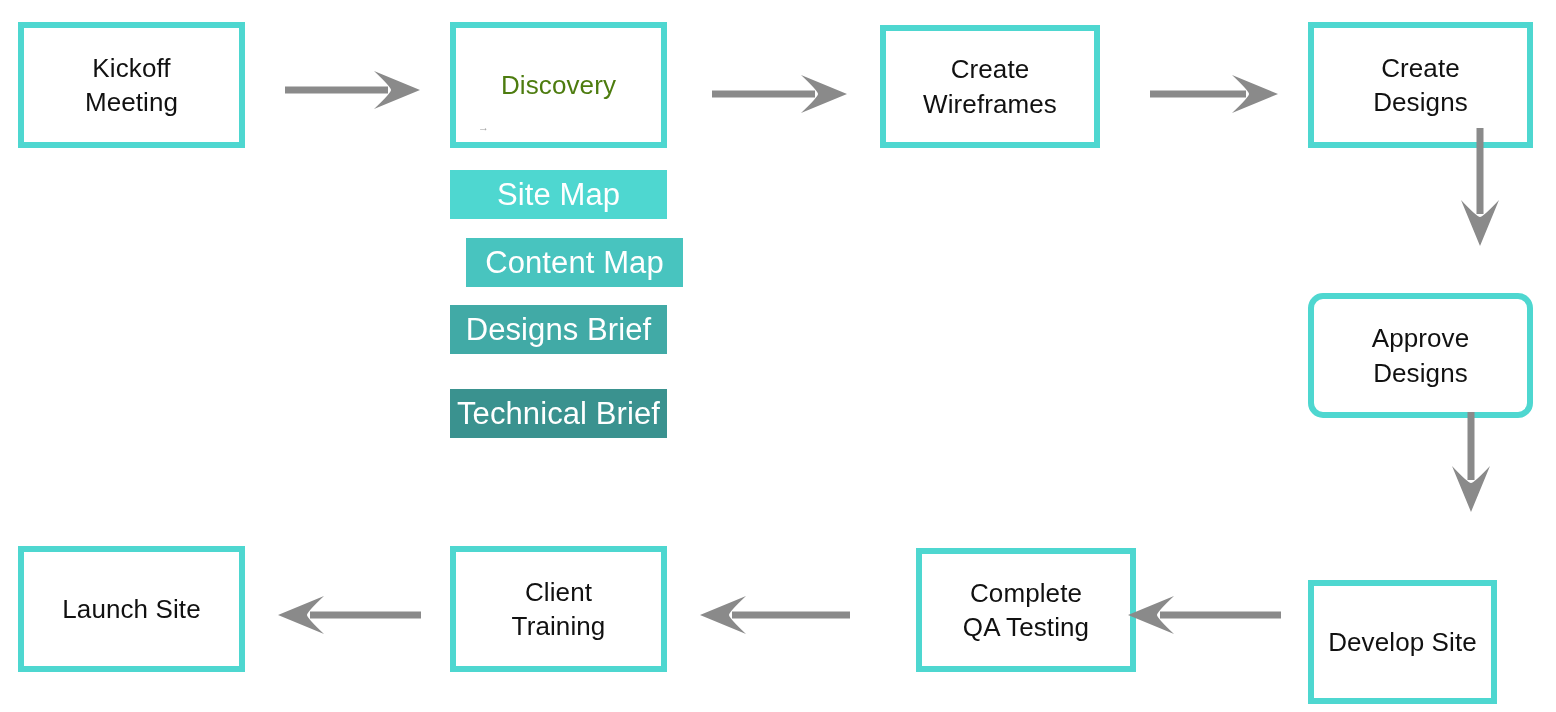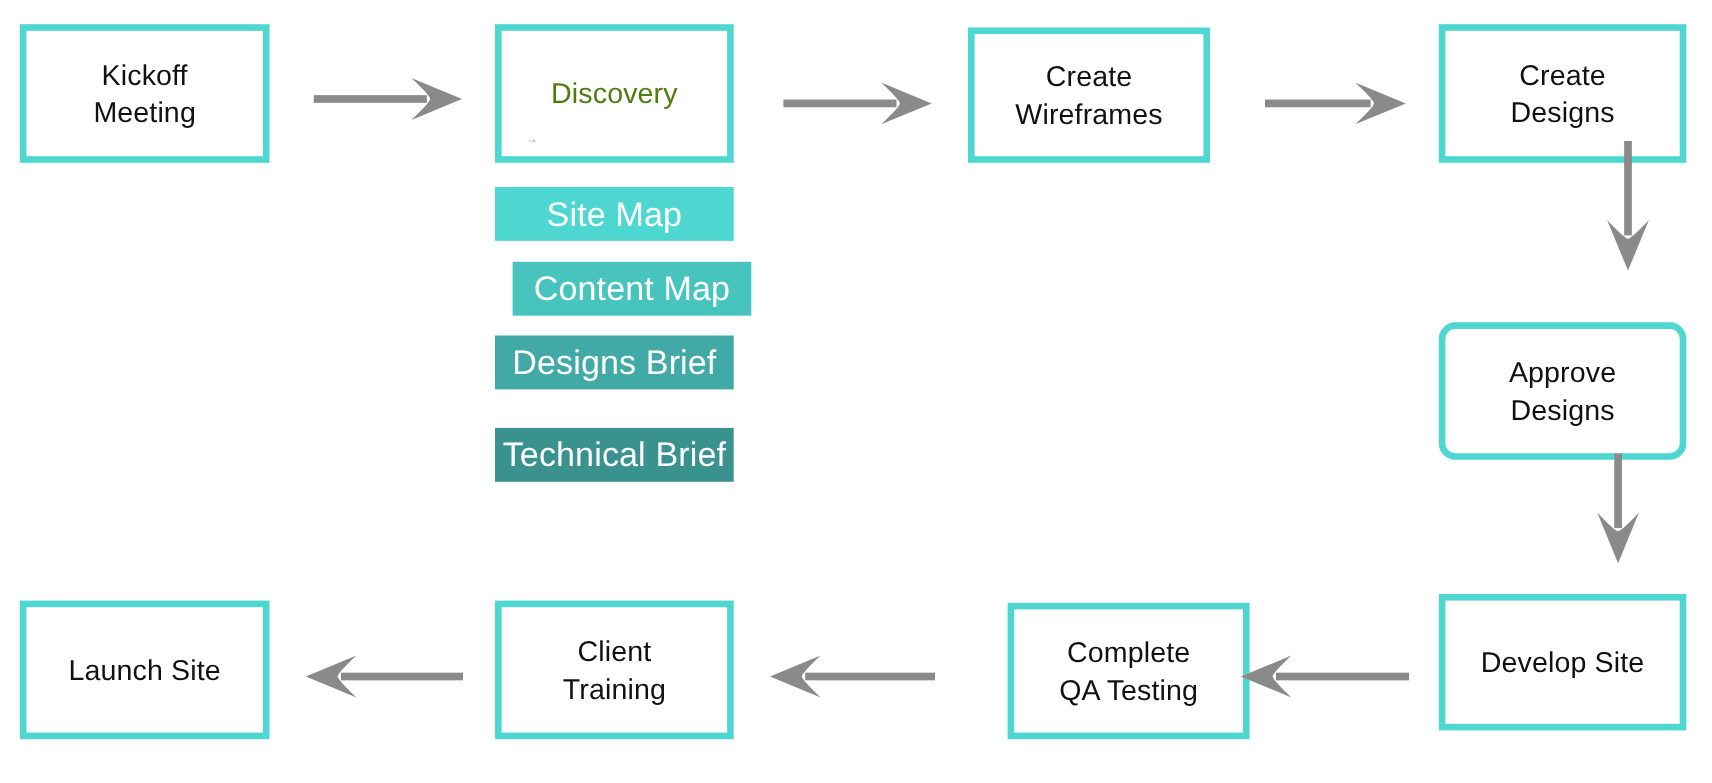--- a/index.html
+++ b/index.html
@@ -60,21 +60,21 @@
 <div id="canvas">
     <div class="node" style="left: 18px; top: 22px; width: 227px; height: 126px; border-color: rgb(78, 215, 208); color: rgb(17, 17, 17);">Kickoff
 Meeting</div>
     <div class="node" style="left: 450px; top: 22px; width: 217px; height: 126px; border-color: rgb(78, 215, 208); color: #4d7c0f;">Discovery</div>
     <div class="node" style="left: 880px; top: 25px; width: 220px; height: 123px; border-color: rgb(78, 215, 208); color: rgb(17, 17, 17);">Create
 Wireframes</div>
     <div class="node" style="left: 1308px; top: 22px; width: 225px; height: 126px; border-color: rgb(78, 215, 208); color: rgb(17, 17, 17);">Create
 Designs</div>
     <div class="node" style="left: 1308px; top: 293px; width: 225px; height: 125px; border-color: rgb(78, 215, 208); color: rgb(17, 17, 17); border-radius: 15px;">Approve
 Designs</div>
-    <div class="node" style="left: 1308px; top: 540px; width: 225px; height: 124px; border-color: rgb(78, 215, 208); color: rgb(17, 17, 17);">Develop Site</div>
+    <div class="node" style="left: 1308px; top: 580px; width: 189px; height: 124px; border-color: rgb(78, 215, 208); color: rgb(17, 17, 17);">Develop Site</div>
     <div class="node" style="left: 880px; top: 548px; width: 220px; height: 124px; border-color: rgb(78, 215, 208); color: rgb(17, 17, 17); margin-left: 36px;">Complete
 QA Testing</div>
     <div class="node" style="left: 450px; top: 546px; width: 217px; height: 126px; border-color: rgb(78, 215, 208); color: rgb(17, 17, 17); text-align: center;">Client
 Training</div>
     <div class="node" style="left: 18px; top: 546px; width: 227px; height: 126px; border-color: rgb(78, 215, 208); color: rgb(17, 17, 17); text-align: right;">Launch Site</div>
     <div class="subnode" style="left: 450px; top: 170px; width: 217px; height: 49px; background: rgb(78, 215, 208); color: rgb(255, 255, 255);">Site Map</div>
     <div class="subnode" style="left: 450px; top: 238px; width: 217px; height: 49px; background: rgb(72, 196, 191); color: rgb(255, 255, 255); margin-left: 16px;">Content Map</div>
     <div class="subnode" style="left: 450px; top: 305px; width: 217px; height: 49px; background: rgb(65, 170, 166); color: rgb(255, 255, 255);">Designs Brief</div>
     <div class="subnode" style="left: 450px; top: 373px; width: 217px; height: 49px; background: rgb(58, 146, 143); color: rgb(255, 255, 255); margin-top: 16px;">Technical Brief</div>
     <div class="arrow" style="left: 285px; top: 68px; width: 135px; height: 44px; transform-origin: 50% 50%;"><svg width="135" height="44" viewBox="0 0 135 44">

